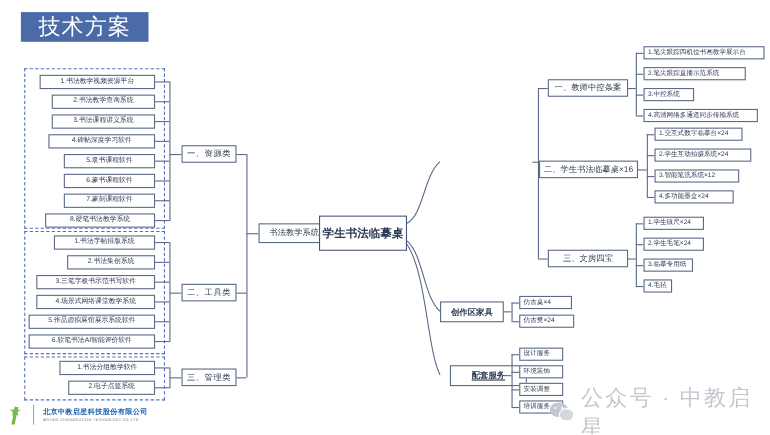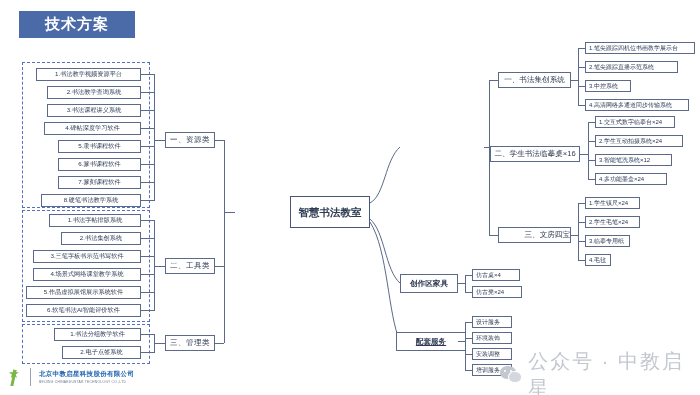--- a/index.html
+++ b/index.html
@@ -12,21 +12,21 @@
   #page { position: relative; width: 700px; height: 395px; background:#fff; }
 
   
   .title-banner {
     position: absolute; left: 19px; top: 11px;
     width: 116px; height: 27px;
     background: #4a6aa8;
     display: flex; align-items: center; justify-content: center;
   }
   .title-banner span {
-    color: #ffffff; font-size: 15px; font-weight: bold; letter-spacing: 1px;
+    color: #ffffff; font-size: 20px; font-weight: normal; letter-spacing: 1px;
   }
 
   
   .node {
     position: absolute;
     border: 1px solid #5b6a88;
     background: #ffffff;
     color: #2d3a52;
     display: flex; align-items: center; justify-content: center;
     white-space: nowrap;
@@ -191,47 +191,50 @@
   <div class="node cat" style="left:165px; top:335px; width:50px;">
       <span>三、管理类</span>
     </div>
 
   <div class="ln lnv" style="left:224px; top:140px; height:203px;"></div>
   <div class="ln lnh" style="left:215px; top:140px; width:9px;"></div>
   <div class="ln lnh" style="left:215px; top:266px; width:9px;"></div>
   <div class="ln lnh" style="left:215px; top:343px; width:9px;"></div>
   <div class="ln lnh" style="left:224px; top:212px; width:11px;"></div>
 
+  <div class="node mid" style="left:235px; top:203px; width:65px;">
+      <span>书法教学系统</span>
+    </div>
 
   <div class="ln lnh" style="left:300px; top:212px; width:48px;"></div>
 
   <div class="node center" style="left:290px; top:196px; width:80px;">
-      <span>智慧书法教室</span>
+      <span>学生书法临摹桌</span>
     </div>
 
   <svg width="700" height="395" style="position:absolute; left:0; top:0; pointer-events:none;">
     <path d="M370 203 C 385 195, 385 160, 400 147" stroke="#5b6a88" stroke-width="1" fill="none"></path>
     <path d="M370 219 C 385 232, 385 270, 400 283" stroke="#5b6a88" stroke-width="1" fill="none"></path>
     <path d="M370 222 C 388 250, 388 316, 400 341" stroke="#5b6a88" stroke-width="1" fill="none"></path>
   </svg>
 
 
   <div class="ln lnv" style="left:489px; top:80px; height:155px;"></div>
   <div class="ln lnh" style="left:484px; top:147px; width:5px;"></div>
   <div class="ln lnh" style="left:489px; top:80px; width:9px;"></div>
   <div class="ln lnh" style="left:489px; top:154px; width:9px;"></div>
   <div class="ln lnh" style="left:489px; top:235px; width:9px;"></div>
 
   <div class="node rcat" style="left:498px; top:72px; width:73px;">
-      <span>一、书法集创系统</span>
+      <span>一、教师中控条案</span>
     </div>
   <div class="node rcat" style="left:490px; top:146px; width:90px;">
       <span>二、学生书法临摹桌×16</span>
     </div>
-  <div class="node rcat" style="left:498px; top:227px; width:73px;justify-content:flex-end;">
+  <div class="node rcat" style="left:498px; top:227px; width:73px;">
       <span>三、文房四宝</span>
     </div>
 
   <div class="ln lnv" style="left:578px; top:48px; height:57px;"></div>
   <div class="ln lnh" style="left:571px; top:80px; width:7px;"></div>
   <div class="ln lnh" style="left:578px; top:48px; width:7px;"></div>
   <div class="ln lnh" style="left:578px; top:67px; width:7px;"></div>
   <div class="ln lnh" style="left:578px; top:86px; width:7px;"></div>
   <div class="ln lnh" style="left:578px; top:105px; width:7px;"></div>
 
@@ -297,21 +300,21 @@
   <div class="ln lnh" style="left:465px; top:275px; width:7px;"></div>
   <div class="ln lnh" style="left:465px; top:292px; width:7px;"></div>
 
   <div class="node leaf-sm" style="left:472px; top:269px; width:48px; justify-content:flex-start; padding-left:3px;">
       <span>仿古桌×4</span>
     </div>
   <div class="node leaf-sm" style="left:472px; top:286px; width:50px; justify-content:flex-start; padding-left:3px;">
       <span>仿古凳×24</span>
     </div>
 
-  <div class="node branch" style="left:396px; top:332px; width:70px;text-decoration:underline;">
+  <div class="node branch" style="left:409px; top:332px; width:70px;text-decoration:underline;">
       <span>配套服务</span>
     </div>
 
   <div class="ln lnv" style="left:465px; top:322px; height:48px;"></div>
   <div class="ln lnh" style="left:458px; top:341px; width:7px;"></div>
   <div class="ln lnh" style="left:465px; top:322px; width:7px;"></div>
   <div class="ln lnh" style="left:465px; top:338px; width:7px;"></div>
   <div class="ln lnh" style="left:465px; top:354px; width:7px;"></div>
   <div class="ln lnh" style="left:465px; top:370px; width:7px;"></div>
 

